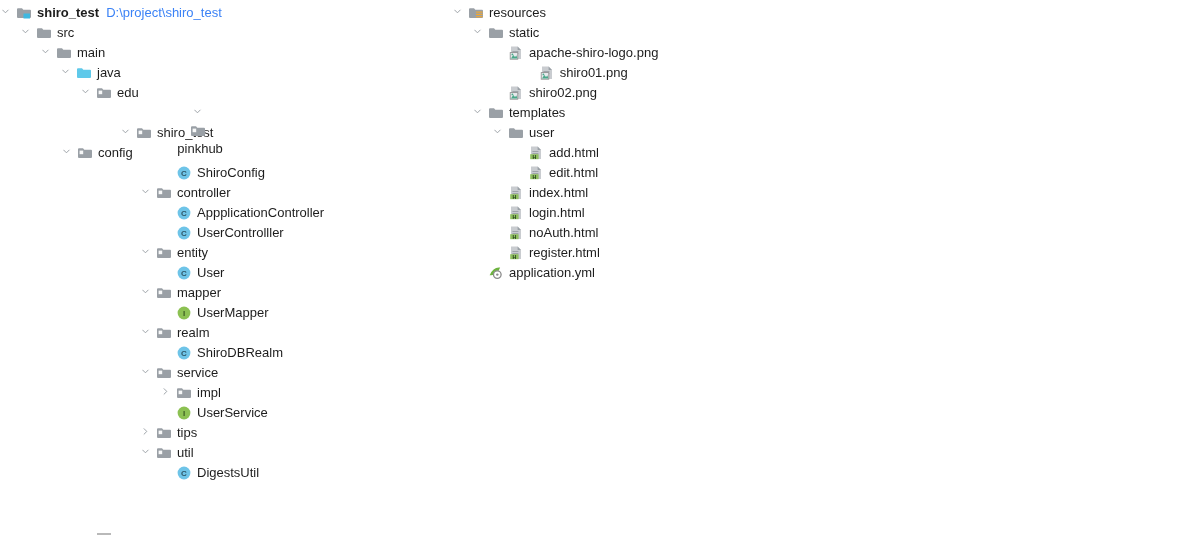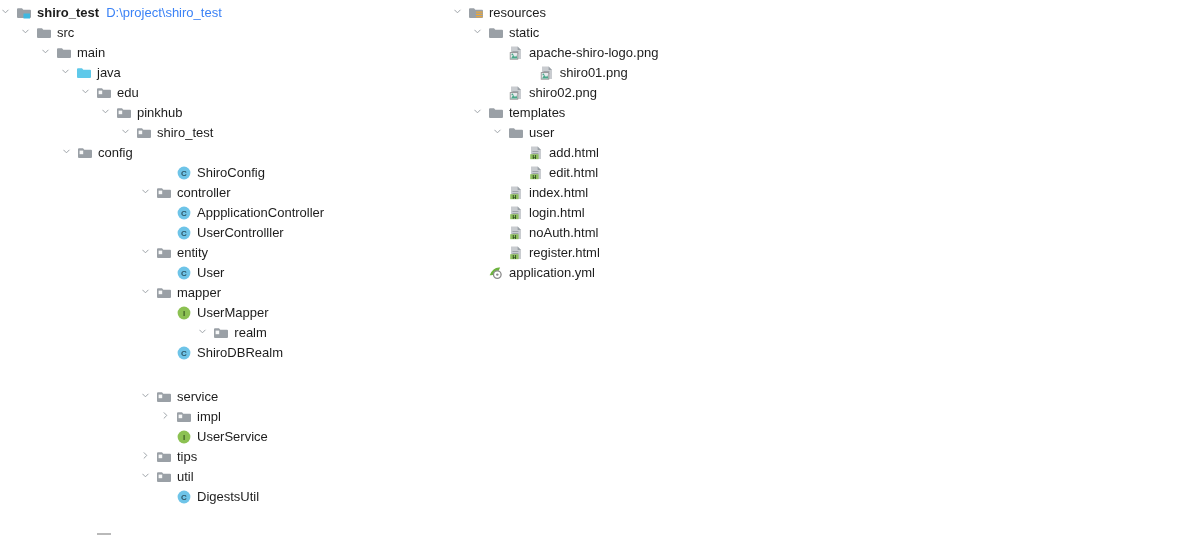--- a/index.html
+++ b/index.html
@@ -154,21 +154,21 @@
           </svg>
         </span>
         <span class="icon">
           <svg width="16" height="16" viewBox="0 0 16 16">
             <path d="M1 4.2 Q1 3.2 2 3.2 L6 3.2 L7.3 4.8 L14 4.8 Q15 4.8 15 5.8 L15 12 Q15 13 14 13 L2 13 Q1 13 1 12 Z" fill="#9aa0a6"></path>
             <rect x="2.6" y="5.6" width="3.6" height="3.6" fill="#ffffff" opacity="0.92"></rect>
           </svg>
         </span>
         <span class="label">edu</span>
       </div>
-      <div class="row" style="padding-left: 100px;">
+      <div class="row" style="padding-left: 76px; flex-direction: column;">
         <span class="twisty">
           <svg width="11" height="11" viewBox="0 0 16 16">
             <path d="M1 3 L5 7 L9 3" fill="none" stroke="#9aa0a6" stroke-width="1.4" stroke-linecap="round" stroke-linejoin="round"></path>
           </svg>
         </span>
         <span class="icon">
           <svg width="16" height="16" viewBox="0 0 16 16">
             <path d="M1 4.2 Q1 3.2 2 3.2 L6 3.2 L7.3 4.8 L14 4.8 Q15 4.8 15 5.8 L15 12 Q15 13 14 13 L2 13 Q1 13 1 12 Z" fill="#9aa0a6"></path>
             <rect x="2.6" y="5.6" width="3.6" height="3.6" fill="#ffffff" opacity="0.92"></rect>
           </svg>
@@ -288,21 +288,21 @@
       <div class="row" style="padding-left: 160px;">
         <span class="twisty none"></span>
         <span class="icon">
           <svg width="16" height="16" viewBox="0 0 16 16">
             <circle cx="8" cy="8" r="6.4" fill="#8cc152"></circle>
             <text x="8" y="11.2" font-family="Liberation Sans, sans-serif" font-size="8" font-weight="bold" text-anchor="middle" fill="#3a5a20">I</text>
           </svg>
         </span>
         <span class="label">UserMapper</span>
       </div>
-      <div class="row" style="padding-left: 140px; justify-content: center;">
+      <div class="row" style="padding-left: 140px;">
         <span class="twisty">
           <svg width="11" height="11" viewBox="0 0 16 16">
             <path d="M1 3 L5 7 L9 3" fill="none" stroke="#9aa0a6" stroke-width="1.4" stroke-linecap="round" stroke-linejoin="round"></path>
           </svg>
         </span>
         <span class="icon">
           <svg width="16" height="16" viewBox="0 0 16 16">
             <path d="M1 4.2 Q1 3.2 2 3.2 L6 3.2 L7.3 4.8 L14 4.8 Q15 4.8 15 5.8 L15 12 Q15 13 14 13 L2 13 Q1 13 1 12 Z" fill="#9aa0a6"></path>
             <rect x="2.6" y="5.6" width="3.6" height="3.6" fill="#ffffff" opacity="0.92"></rect>
           </svg>
@@ -312,21 +312,21 @@
       <div class="row" style="padding-left: 160px;">
         <span class="twisty none"></span>
         <span class="icon">
           <svg width="16" height="16" viewBox="0 0 16 16">
             <circle cx="8" cy="8" r="6.4" fill="#6ec4e8"></circle>
             <text x="8" y="11.2" font-family="Liberation Sans, sans-serif" font-size="8" font-weight="bold" text-anchor="middle" fill="#2d5566">C</text>
           </svg>
         </span>
         <span class="label">ShiroDBRealm</span>
       </div>
-      <div class="row" style="padding-left: 140px; margin-top: 24px;">
+      <div class="row" style="padding-left: 140px;">
         <span class="twisty">
           <svg width="11" height="11" viewBox="0 0 16 16">
             <path d="M1 3 L5 7 L9 3" fill="none" stroke="#9aa0a6" stroke-width="1.4" stroke-linecap="round" stroke-linejoin="round"></path>
           </svg>
         </span>
         <span class="icon">
           <svg width="16" height="16" viewBox="0 0 16 16">
             <path d="M1 4.2 Q1 3.2 2 3.2 L6 3.2 L7.3 4.8 L14 4.8 Q15 4.8 15 5.8 L15 12 Q15 13 14 13 L2 13 Q1 13 1 12 Z" fill="#9aa0a6"></path>
             <rect x="2.6" y="5.6" width="3.6" height="3.6" fill="#ffffff" opacity="0.92"></rect>
           </svg>

